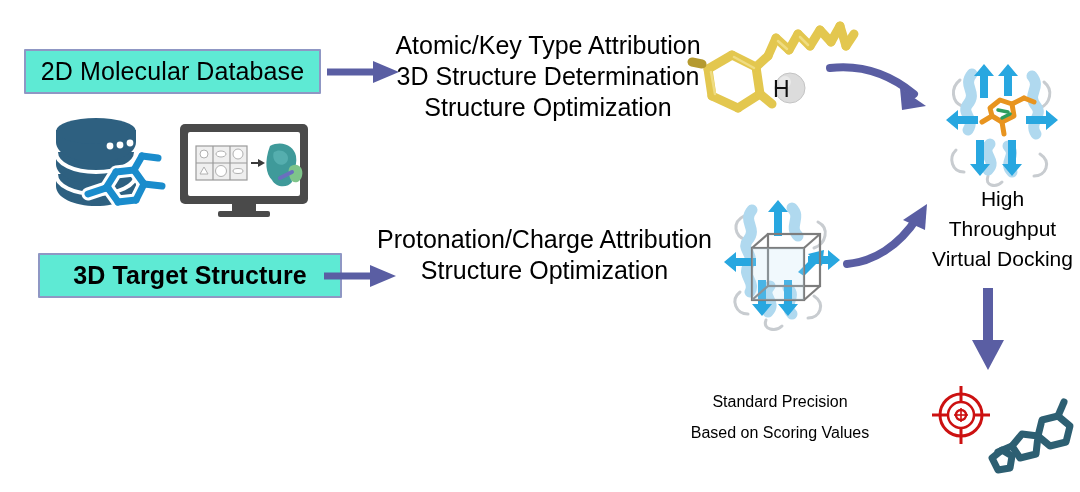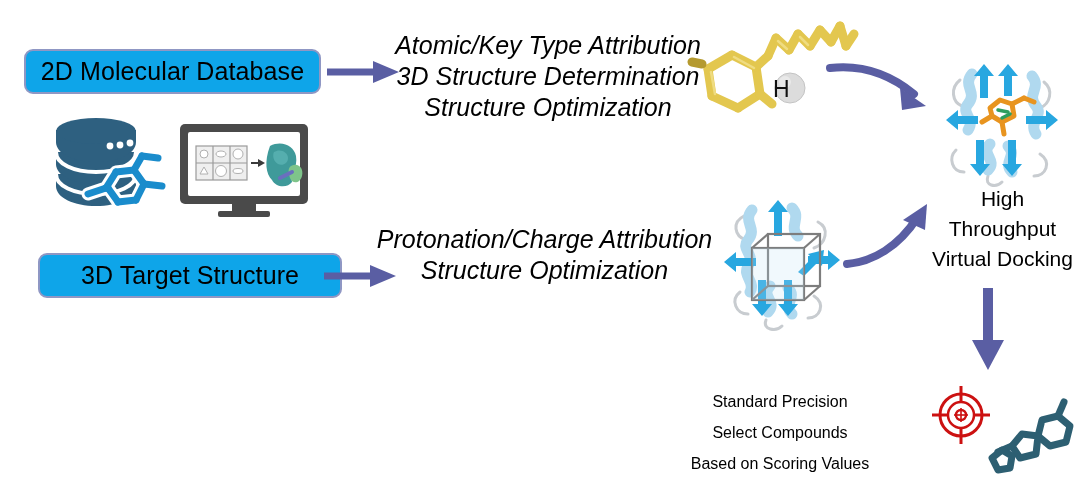--- a/index.html
+++ b/index.html
@@ -15,41 +15,41 @@
     width: 1080px;
     height: 492px;
     background: #ffffff;
     overflow: hidden;
   }
   .abs { position: absolute; }
 
   
   .node-box {
     box-sizing: border-box;
-    background: #0ea5e9;
+    background: #5eead4;
     border: 2px solid #8f97c4;
-    border-radius: 9px;
+    border-radius: 1px;
     display: flex;
     align-items: center;
     justify-content: center;
     color: #000000;
     font-size: 25px;
     letter-spacing: 0.1px;
     white-space: nowrap;
   }
 
   
   .proc-text {
     color: #000000;
     font-size: 25px;
     line-height: 31px;
     text-align: center;
     white-space: nowrap;
   }
-  .proc-text div { display: block; font-style: italic; }
+  .proc-text div { display: block; }
 
   .result-text {
     color: #000000;
     font-size: 16px;
     line-height: 31px;
     text-align: center;
     white-space: nowrap;
   }
 
   .stage-text {
@@ -251,21 +251,21 @@
 
       <g>
         <path d="M92,24 C104,18 116,24 118,34 C120,46 112,52 114,60 C110,66 98,66 94,58 C88,52 86,40 92,24 Z" fill="#3f9a9a"></path>
         <path d="M96,30 C102,26 110,30 110,36 C110,42 104,44 100,42 C96,40 94,34 96,30 Z" fill="#55aeae"></path>
         <path d="M113,44 C120,40 126,46 124,54 C122,62 114,62 112,56 C110,50 110,46 113,44 Z" fill="#7ec48a"></path>
         <path d="M102,56 L114,50" stroke="#6a6fbf" stroke-width="4" stroke-linecap="round"></path>
       </g>
     </svg>
   </div>
 
-  <div class="node-box abs" style="left:38px; top:253px; width:304px; height:45px;">
+  <div class="node-box abs" style="left:38px; top:253px; width:304px; height:45px;font-weight:bold;">
     <span>3D Target Structure</span>
   </div>
 
   <div class="abs" style="left:322px; top:261px;">
     <svg width="80" height="30" viewBox="0 0 80 30">
       <path d="M2,15 L52,15" stroke="#5a5ea3" stroke-width="7" fill="none"></path>
       <path d="M48,4 L74,15 L48,26 Z" fill="#5a5ea3"></path>
     </svg>
   </div>
 
@@ -325,21 +325,20 @@
 
   <div class="abs" style="left:966px; top:286px;">
     <svg width="44" height="88" viewBox="0 0 44 88">
       <path d="M22,2 L22,58" stroke="#5a5ea3" stroke-width="10" fill="none"></path>
       <path d="M6,54 L38,54 L22,84 Z" fill="#5a5ea3"></path>
     </svg>
   </div>
 
   <div class="result-text abs" style="left:620px; top:386px; width:320px;">
     <div>Standard Precision</div>
-    <div>Select Compounds</div>
     <div>Based on Scoring Values</div>
   </div>
 
   <div class="abs" style="left:930px; top:384px;">
     <svg width="62" height="62" viewBox="0 0 62 62">
       <g stroke="#cc1111" fill="none">
         <circle cx="31" cy="31" r="21" stroke-width="3"></circle>
         <circle cx="31" cy="31" r="13" stroke-width="2.5"></circle>
         <circle cx="31" cy="31" r="5" stroke-width="2.5"></circle>
         <path d="M31,2 L31,18" stroke-width="3"></path>

